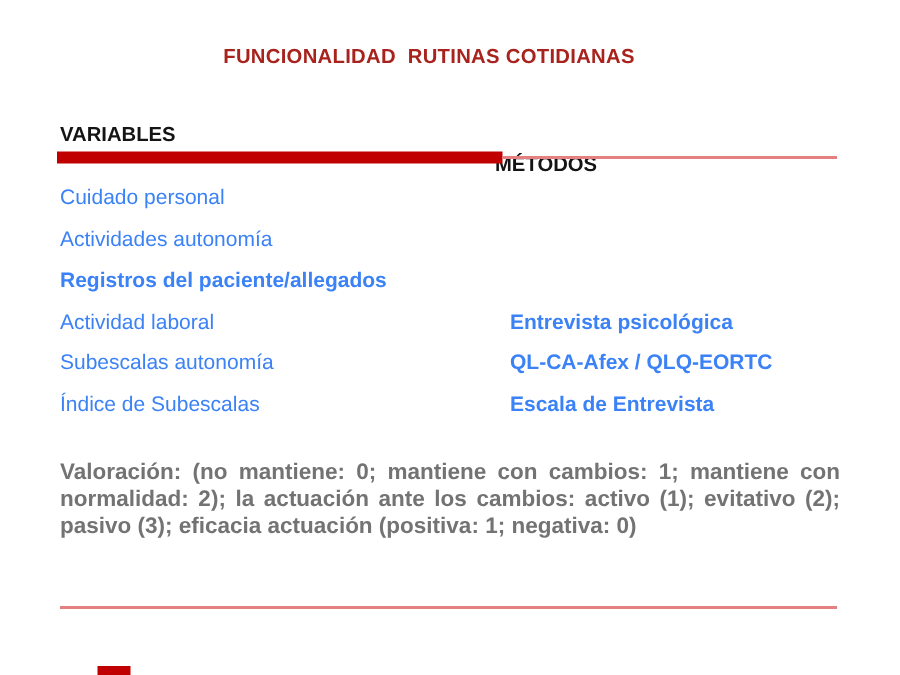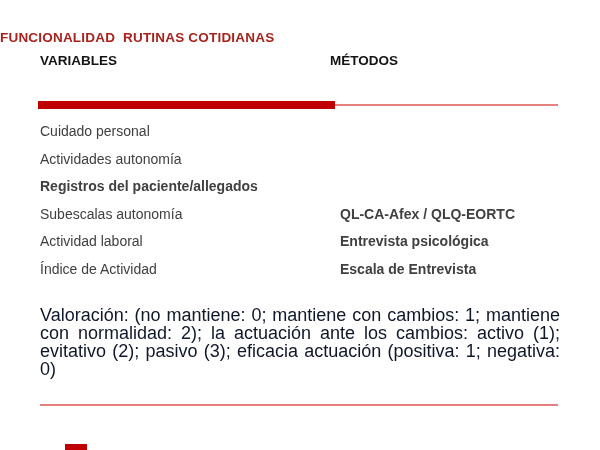--- a/index.html
+++ b/index.html
@@ -9,36 +9,36 @@
     height: 450px;
     background: #ffffff;
     font-family: "Liberation Sans", sans-serif;
     overflow: hidden;
   }
   .title {
     position: absolute;
     top: 30px;
     left: 0;
     right: 28px;
-    text-align: left;
+    text-align: center;
     font-size: 13.5px;
     font-weight: bold;
     letter-spacing: 0.2px;
     color: #A8231D;
     white-space: pre;
   }
   .col-header {
     position: absolute;
-    top: 53px;
+    top: 82px;
     font-size: 13.5px;
     font-weight: bold;
     color: #141414;
   }
   .col-header.left { left: 40px; }
-  .col-header.right { left: 330px; }
+  .col-header.right { left: 330px; margin-top: 20px; }
   .divider-bar {
     position: absolute;
     left: 38px;
     top: 101px;
     width: 297px;
     height: 8px;
     background: #C00000;
   }
   .divider-line-right {
     position: absolute;
@@ -52,33 +52,33 @@
     position: absolute;
     left: 40px;
     top: 118px;
     width: 520px;
   }
   .row {
     display: flex;
     height: 27.5px;
     line-height: 27.5px;
     font-size: 14px;
-    color: #404040;
+    color: #3b82f6;
   }
   .cell-variable { width: 300px; }
   .cell-method { flex: 1; font-weight: bold; }
   .note {
     position: absolute;
     left: 40px;
     top: 306px;
     width: 520px;
-    font-size: 18px;
-    font-weight: normal;
+    font-size: 15px;
+    font-weight: bold;
     line-height: 18px;
-    color: #0f172a;
+    color: #737373;
     text-align: justify;
   }
   .bottom-line {
     position: absolute;
     left: 40px;
     top: 404px;
     width: 518px;
     height: 1.5px;
     background: #E58080;
   }
@@ -110,29 +110,29 @@
       <div class="cell-method"></div>
     </div>
     <div class="row">
       <div class="cell-variable">Actividades autonomía</div>
       <div class="cell-method"></div>
     </div>
     <div class="row">
       <div class="cell-method">Registros del paciente/allegados</div>
     </div>
     <div class="row">
+      <div class="cell-variable">Actividad laboral</div>
+      <div class="cell-method">Entrevista psicológica</div>
+    </div>
+    <div class="row">
       <div class="cell-variable">Subescalas autonomía</div>
       <div class="cell-method">QL-CA-Afex / QLQ-EORTC</div>
     </div>
     <div class="row">
-      <div class="cell-variable">Actividad laboral</div>
-      <div class="cell-method">Entrevista psicológica</div>
-    </div>
-    <div class="row">
-      <div class="cell-variable">Índice de Actividad</div>
+      <div class="cell-variable">Índice de Subescalas</div>
       <div class="cell-method">Escala de Entrevista</div>
     </div>
   </div>
 
   <div class="note">Valoración: (no mantiene: 0; mantiene con cambios: 1; mantiene con normalidad: 2); la actuación ante los cambios: activo (1); evitativo (2); pasivo (3);   eficacia actuación (positiva: 1;  negativa: 0)</div>
 
   <div class="bottom-line"></div>
   <div class="corner-accent"></div>
 
 </div>

